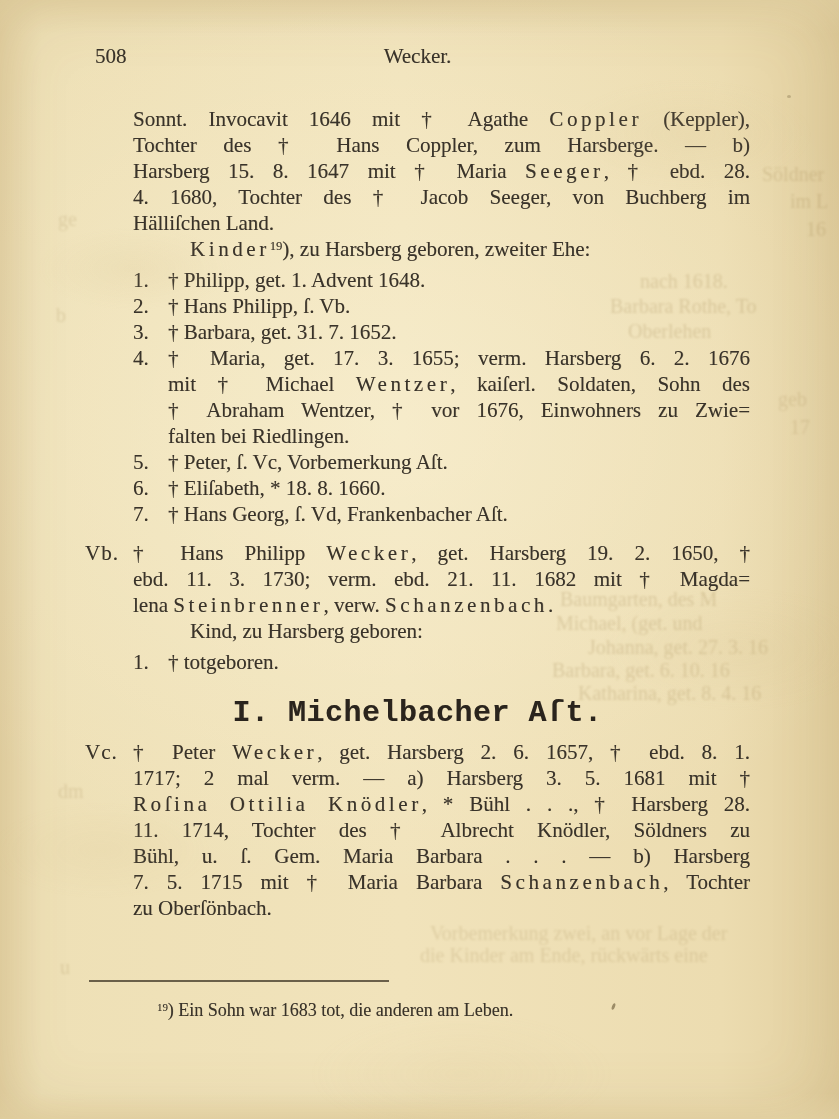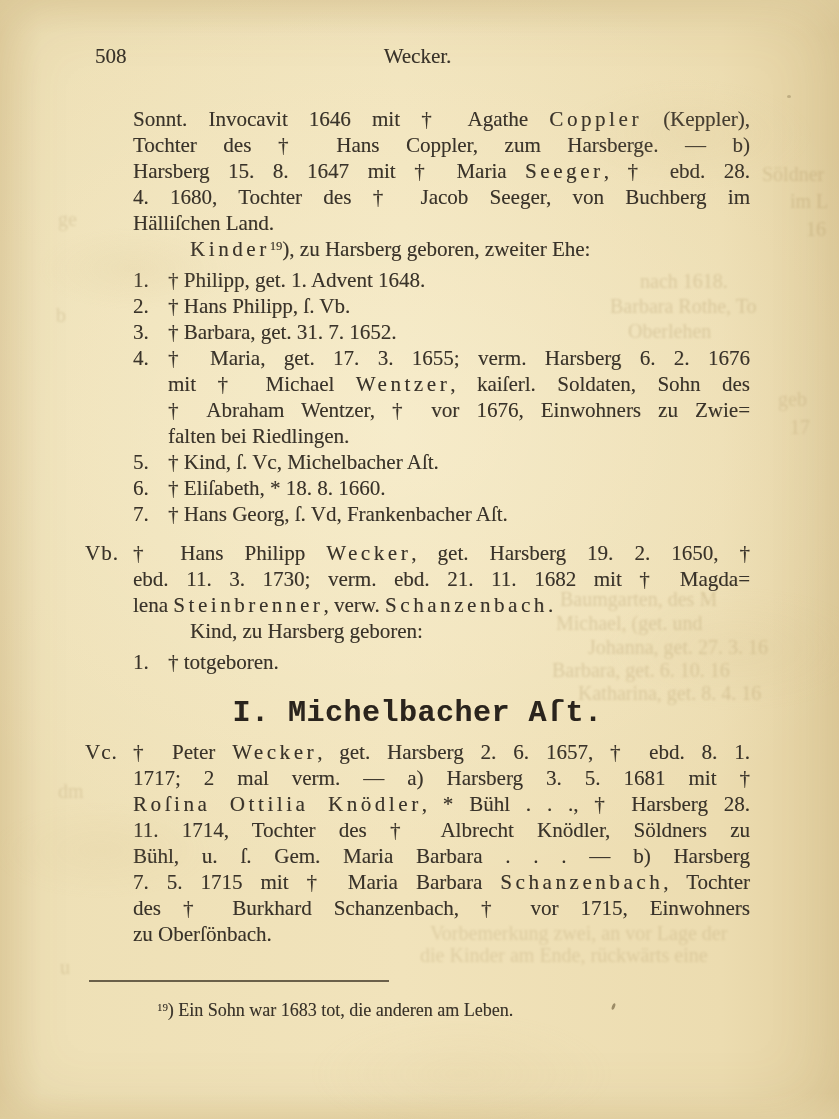--- a/index.html
+++ b/index.html
@@ -116,21 +116,21 @@
         </div>
         <div class="li" data-name="list-item">
           <span class="num" data-name="list-item-number">4.</span>
           <div class="line just" data-name="text-line">† Maria, get. 17. 3. 1655; verm. Harsberg 6. 2. 1676</div>
           <div class="line just" data-name="text-line">mit † Michael <span class="sperr" data-name="letterspaced-name">Wentzer</span>, kaiſerl. Soldaten, Sohn des</div>
           <div class="line just" data-name="text-line">† Abraham Wentzer, † vor 1676, Einwohners zu Zwie=</div>
           <div class="line" data-name="text-line">falten bei Riedlingen.</div>
         </div>
         <div class="li" data-name="list-item">
           <span class="num" data-name="list-item-number">5.</span>
-          <div class="line" data-name="text-line">† Kind, ſ. Vc, Michelbacher Aſt.</div>
+          <div class="line" data-name="text-line">† Peter, ſ. Vc, Vorbemerkung Aſt.</div>
         </div>
         <div class="li" data-name="list-item">
           <span class="num" data-name="list-item-number">6.</span>
           <div class="line" data-name="text-line">† Eliſabeth, * 18. 8. 1660.</div>
         </div>
         <div class="li" data-name="list-item">
           <span class="num" data-name="list-item-number">7.</span>
           <div class="line" data-name="text-line">† Hans Georg, ſ. Vd, Frankenbacher Aſt.</div>
         </div>
       </div>
@@ -151,21 +151,20 @@
       </div>
       <div class="heading-blk" data-name="section-heading-block">I. Michelbacher Aſt.</div>
       <div class="para" data-name="para-vc">
         <span class="label" data-name="paragraph-label">Vc.</span>
         <div class="line just" data-name="text-line">† Peter <span class="sperr" data-name="letterspaced-name">Wecker</span>, get. Harsberg 2. 6. 1657, † ebd. 8. 1.</div>
         <div class="line just" data-name="text-line">1717; 2 mal verm. — a) Harsberg 3. 5. 1681 mit †</div>
         <div class="line just" data-name="text-line"><span class="sperr" data-name="letterspaced-name">Roſina Ottilia Knödler</span>, * Bühl . . ., † Harsberg 28.</div>
         <div class="line just" data-name="text-line">11. 1714, Tochter des † Albrecht Knödler, Söldners zu</div>
         <div class="line just" data-name="text-line">Bühl, u. ſ. Gem. Maria Barbara . . . — b) Harsberg</div>
         <div class="line just" data-name="text-line">7. 5. 1715 mit † Maria Barbara <span class="sperr" data-name="letterspaced-name">Schanzenbach</span>, Tochter</div>
-        <div class="line just" data-name="text-line">des † Burkhard Schanzenbach, † vor 1715, Einwohners</div>
         <div class="line" data-name="text-line">zu Oberſönbach.</div>
       </div>
     </main>
 
   <footer class="footer" data-name="footnote-area">
     <div class="fn-rule" data-name="footnote-rule"></div>
     <div class="fn-line" id="footnote-line" data-name="footnote-text"><sup data-name="footnote-reference">19</sup>) Ein Sohn war 1683 tot, die anderen am Leben.</div>
   </footer>
 
   <div class="ghost-layer" id="ghost-layer" data-name="bleedthrough-layer">

